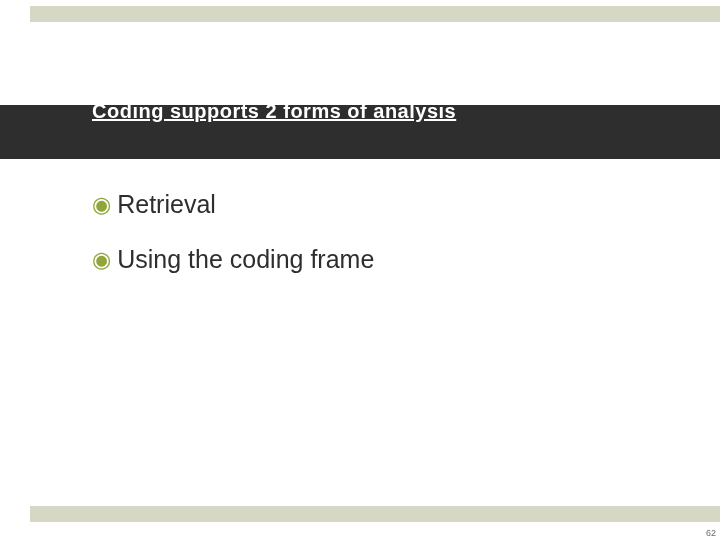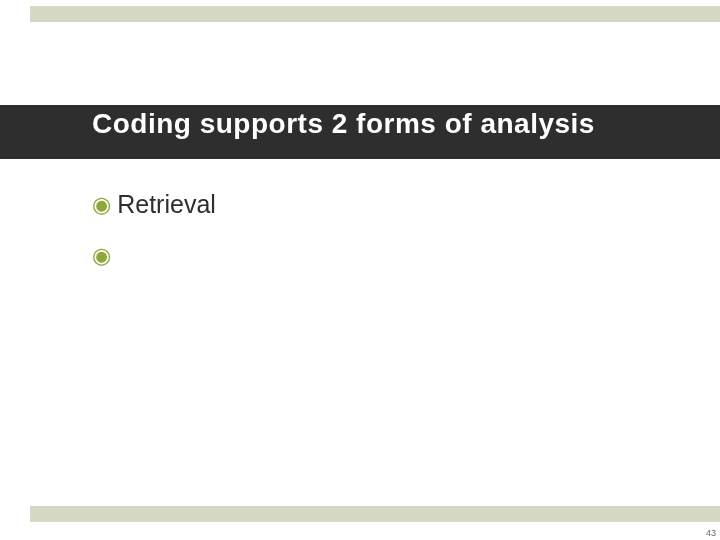--- a/index.html
+++ b/index.html
@@ -23,27 +23,28 @@
   .title-band {
     position: absolute;
     top: 105px;
     left: 0;
     right: 0;
     height: 54px;
     background: #2e2e2e;
   }
   .title-text {
     position: absolute;
-    top: 108px;
+    top: 100px;
     left: 92px;
     color: #ffffff;
-    font-size: 28px;
+    font-size: 20px;
     font-weight: 600;
     letter-spacing: 0.5px;
     white-space: nowrap;
+    text-decoration: underline;
   }
   .body {
     position: absolute;
     top: 190px;
     left: 92px;
     right: 40px;
   }
   .bullet-row {
     display: flex;
     align-items: center;
@@ -83,17 +84,18 @@
 <div class="title-band"></div>
 <div class="title-text">Coding supports 2 forms of analysis</div>
 
 <div class="body">
   <div class="bullet-row">
     <span class="bullet-icon">◉</span>
     <span class="bullet-text">Retrieval</span>
   </div>
   <div class="bullet-row">
     <span class="bullet-icon">◉</span>
+    <span class="bullet-text">Using the coding frame</span>
   </div>
 </div>
 
 <div class="bottom-bar"></div>
-<div class="page-num">43</div>
+<div class="page-num">62</div>
 
 </body></html>

